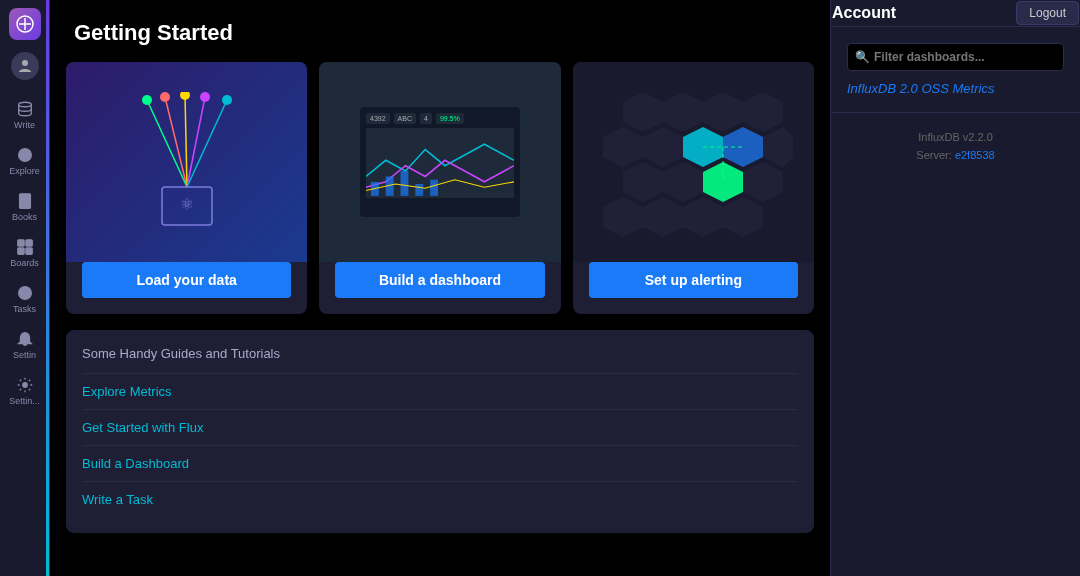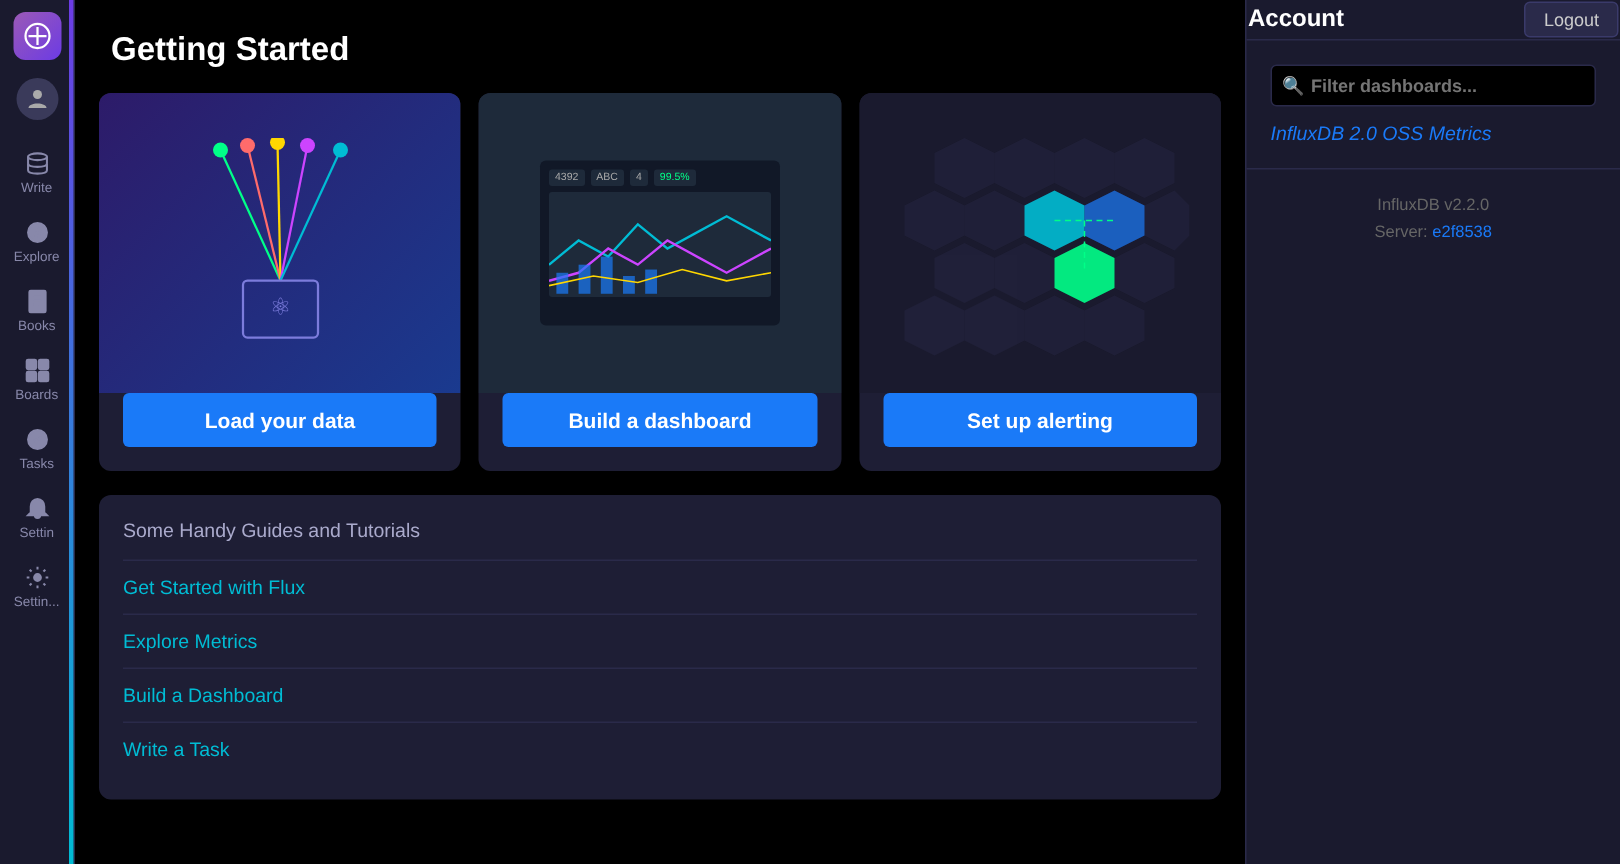--- a/index.html
+++ b/index.html
@@ -468,22 +468,22 @@
           <line x1="110" y1="65" x2="150" y2="65" stroke="#00ff88" stroke-width="1" stroke-dasharray="4,3"></line>
           <line x1="130" y1="65" x2="130" y2="100" stroke="#00ff88" stroke-width="1" stroke-dasharray="4,3"></line>
         </svg>
       </div>
       <button class="card-button">Set up alerting</button>
     </div>
   </div>
 
   <div class="guides-section">
     <div class="guides-title">Some Handy Guides and Tutorials</div>
+    <div class="guide-item">Explore Metrics</div>
     <div class="guide-item">Get Started with Flux</div>
-    <div class="guide-item">Explore Metrics</div>
     <div class="guide-item">Build a Dashboard</div>
     <div class="guide-item">Write a Task</div>
   </div>
 </div>
 
 <div class="right-panel">
   <div class="account-section">
     <span class="account-title">Account</span>
     <button class="logout-btn">Logout</button>
   </div>

